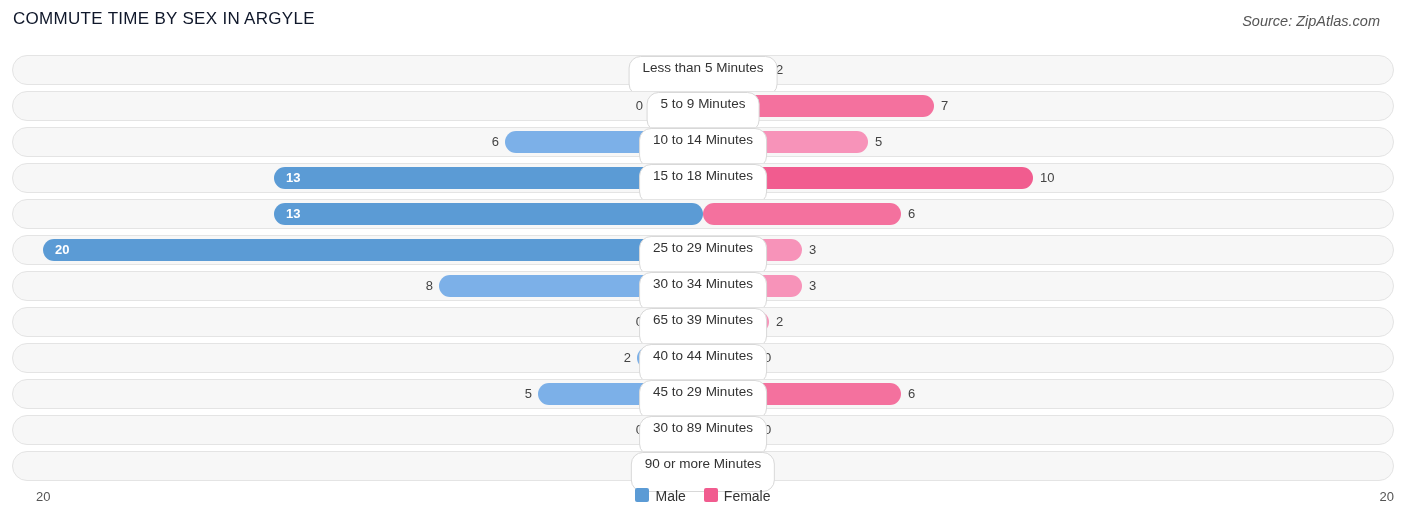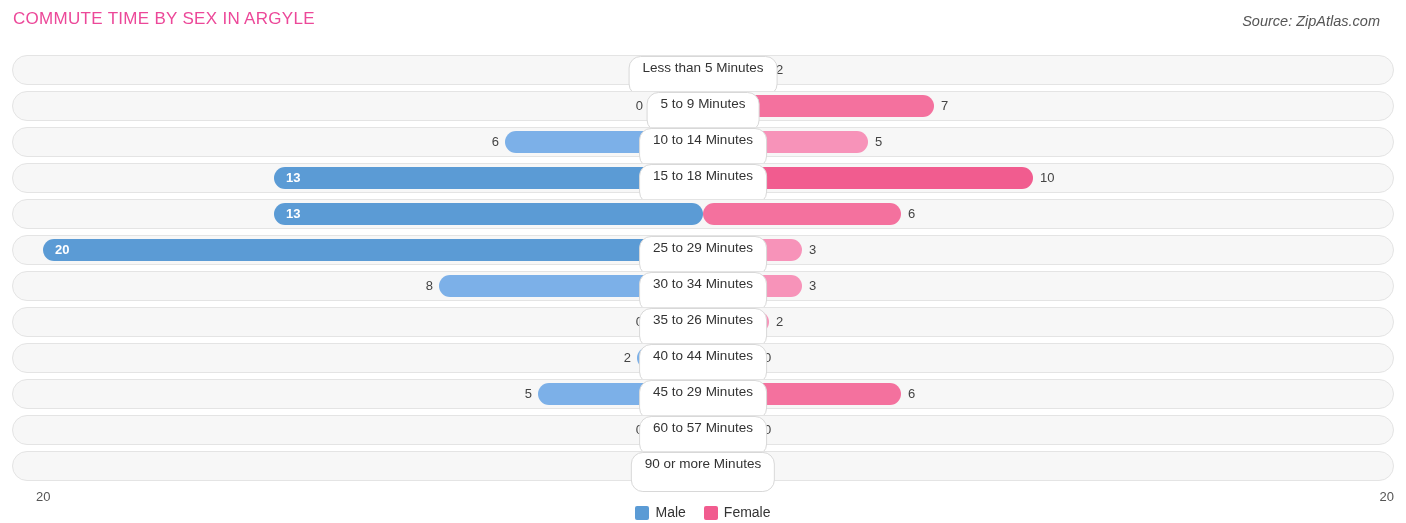--- a/index.html
+++ b/index.html
@@ -15,21 +15,21 @@
     position: relative;
     width: 1406px;
     height: 523px;
   }
   
   .title {
     position: absolute;
     left: 13px;
     top: 9px;
     font-size: 17px;
-    color: #ec4899;
+    color: #0f172a;
     letter-spacing: 0.3px;
     white-space: nowrap;
   }
   .source {
     position: absolute;
     right: 26px;
     top: 13px;
     font-size: 14.5px;
     font-style: italic;
     color: #555555;
@@ -138,25 +138,24 @@
     left: 0;
     right: 0;
     top: 488px;
     display: flex;
     justify-content: center;
     align-items: center;
     gap: 18px;
   }
   .legend-item {
     display: flex;
-    align-items: flex-end;
+    align-items: flex-start;
     gap: 6px;
     font-size: 14px;
     color: #333333;
-    margin-top: 16px;
   }
   .swatch {
     width: 14px;
     height: 14px;
     border-radius: 2px;
     display: inline-block;
   }
 </style>
 </head>
 <body>
@@ -237,21 +236,21 @@
         <div class="center-label">30 to 34 Minutes</div>
       </div>
       <div class="row">
         <div class="row-track"></div>
         <div class="bars">
           <div class="bar male zero" style="left: 637px; width: 54px;"></div>
           <div class="bar female" style="left: 691px; width: 66px;"></div>
           <div class="val" style="left: 615px; width: 16px; text-align: right;">0</div>
           <div class="val" style="left: 764px;">2</div>
         </div>
-        <div class="center-label">35 to 26 Minutes</div>
+        <div class="center-label">65 to 39 Minutes</div>
       </div>
       <div class="row">
         <div class="row-track"></div>
         <div class="bars">
           <div class="bar male" style="left: 625px; width: 66px;"></div>
           <div class="bar female zero" style="left: 691px; width: 54px;"></div>
           <div class="val" style="left: 603px; width: 16px; text-align: right;">2</div>
           <div class="val" style="left: 752px;">0</div>
         </div>
         <div class="center-label">40 to 44 Minutes</div>
@@ -267,21 +266,21 @@
         <div class="center-label">45 to 29 Minutes</div>
       </div>
       <div class="row">
         <div class="row-track"></div>
         <div class="bars">
           <div class="bar male zero" style="left: 637px; width: 54px;"></div>
           <div class="bar female zero" style="left: 691px; width: 54px;"></div>
           <div class="val" style="left: 615px; width: 16px; text-align: right;">0</div>
           <div class="val" style="left: 752px;">0</div>
         </div>
-        <div class="center-label">60 to 57 Minutes</div>
+        <div class="center-label">30 to 89 Minutes</div>
       </div>
       <div class="row">
         <div class="row-track"></div>
         <div class="bars">
           <div class="bar male zero" style="left: 637px; width: 54px;"></div>
           <div class="bar female zero" style="left: 691px; width: 54px;"></div>
           <div class="val" style="left: 615px; width: 16px; text-align: right;">0</div>
           <div class="val" style="left: 752px;">0</div>
         </div>
         <div class="center-label">90 or more Minutes</div>

